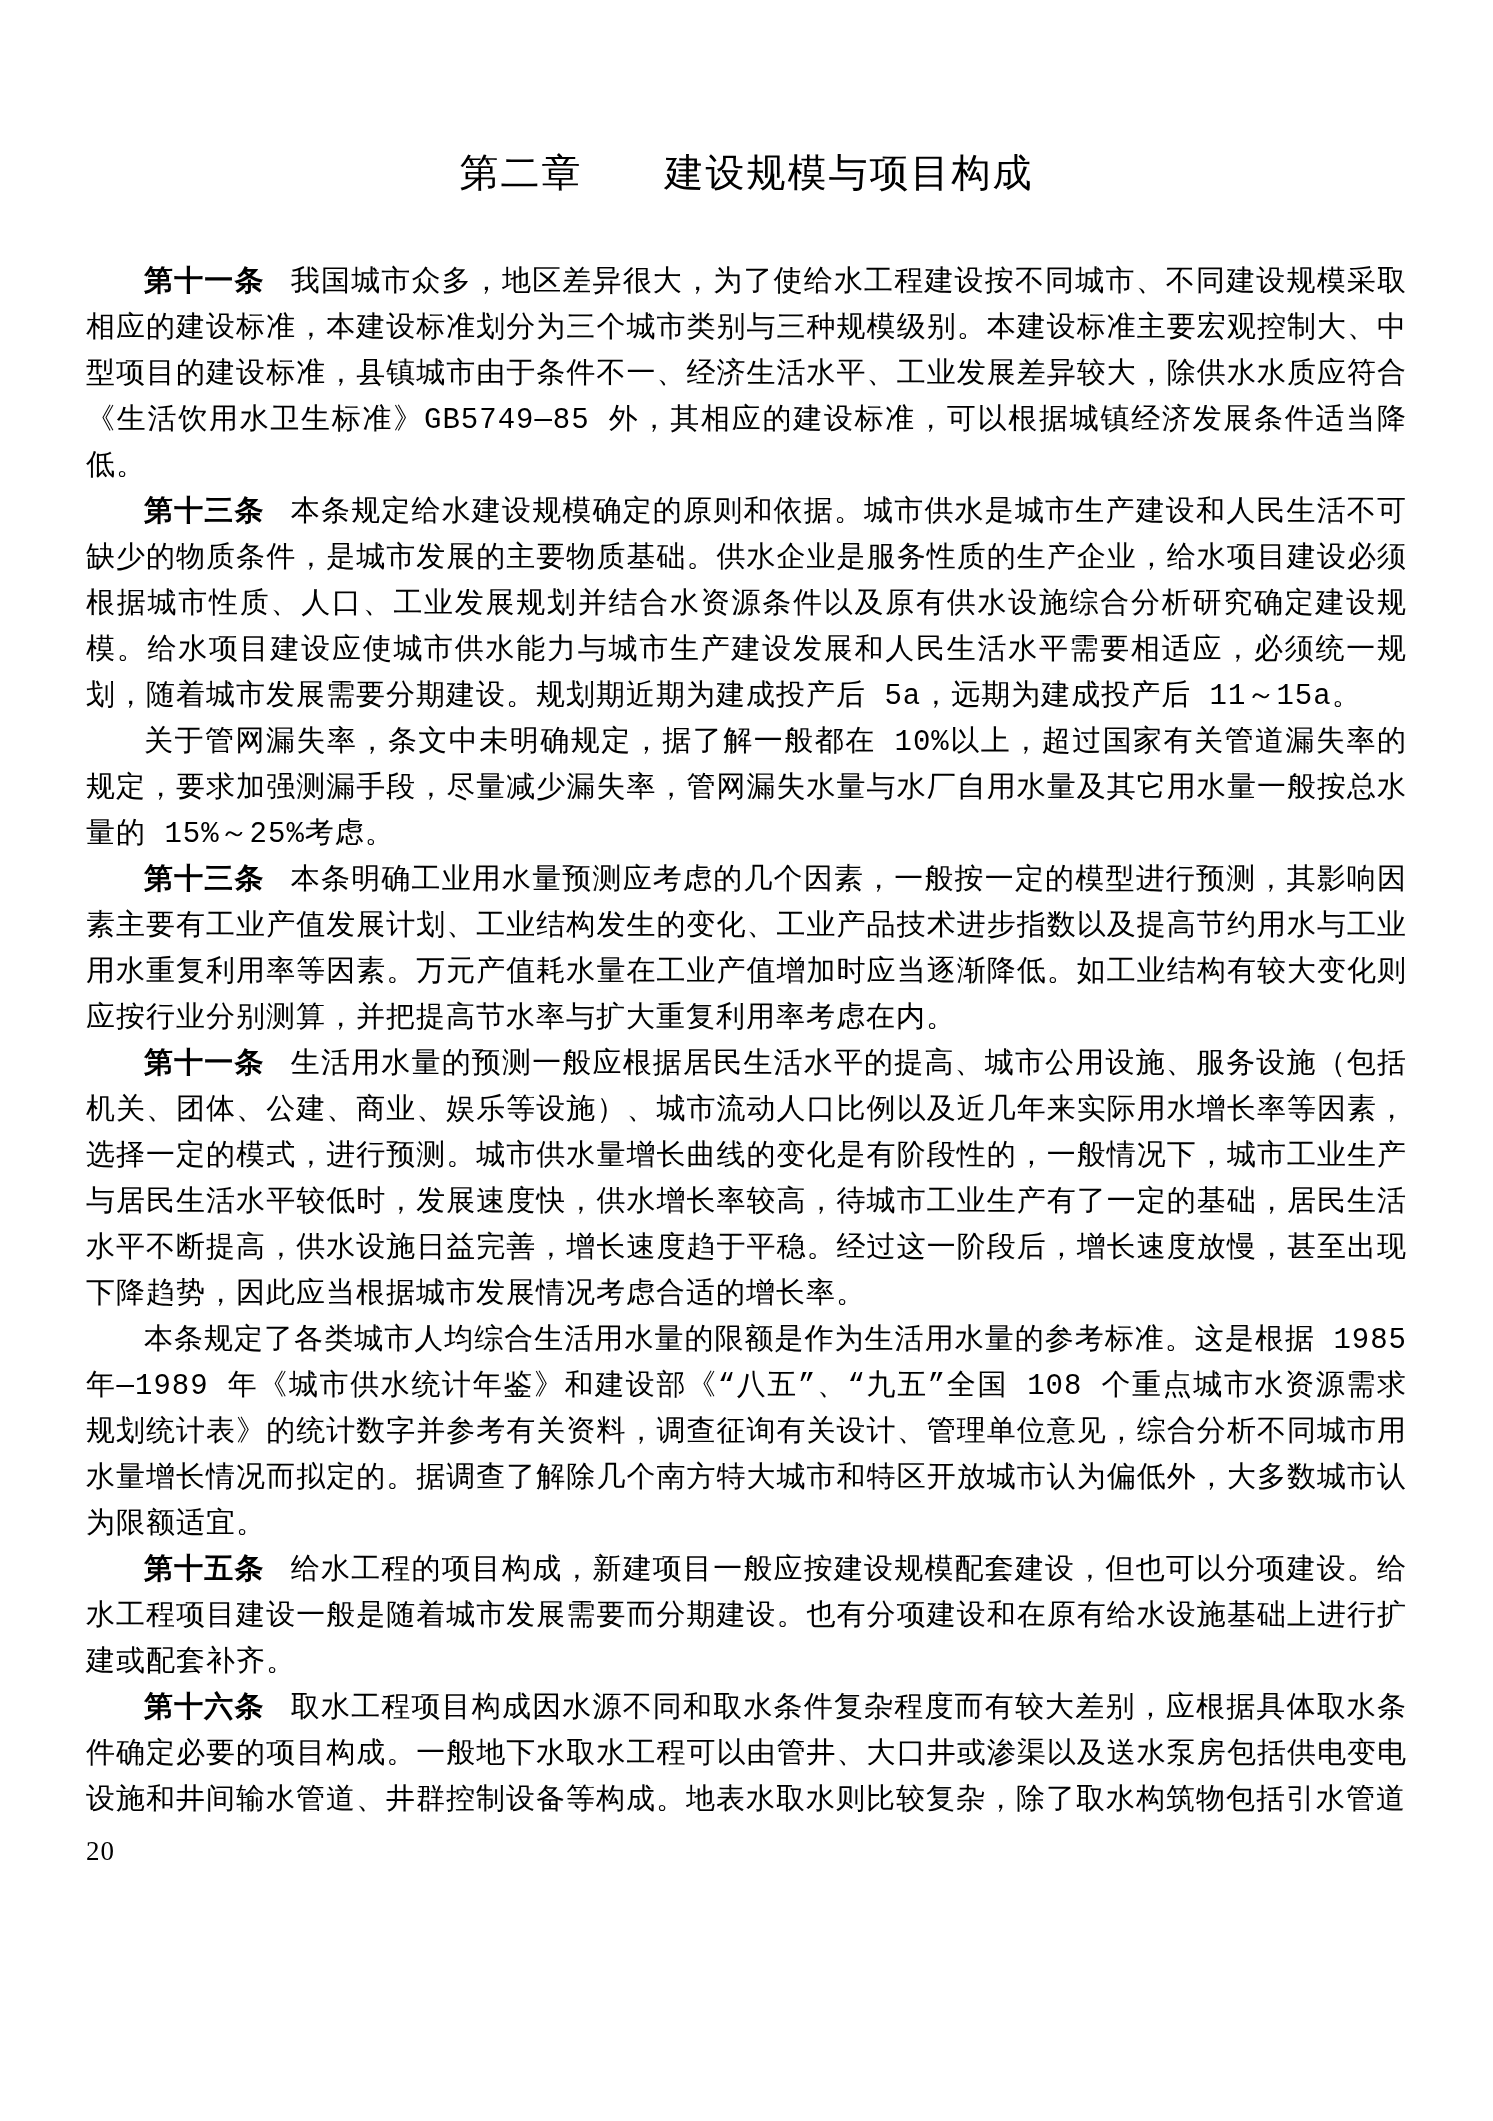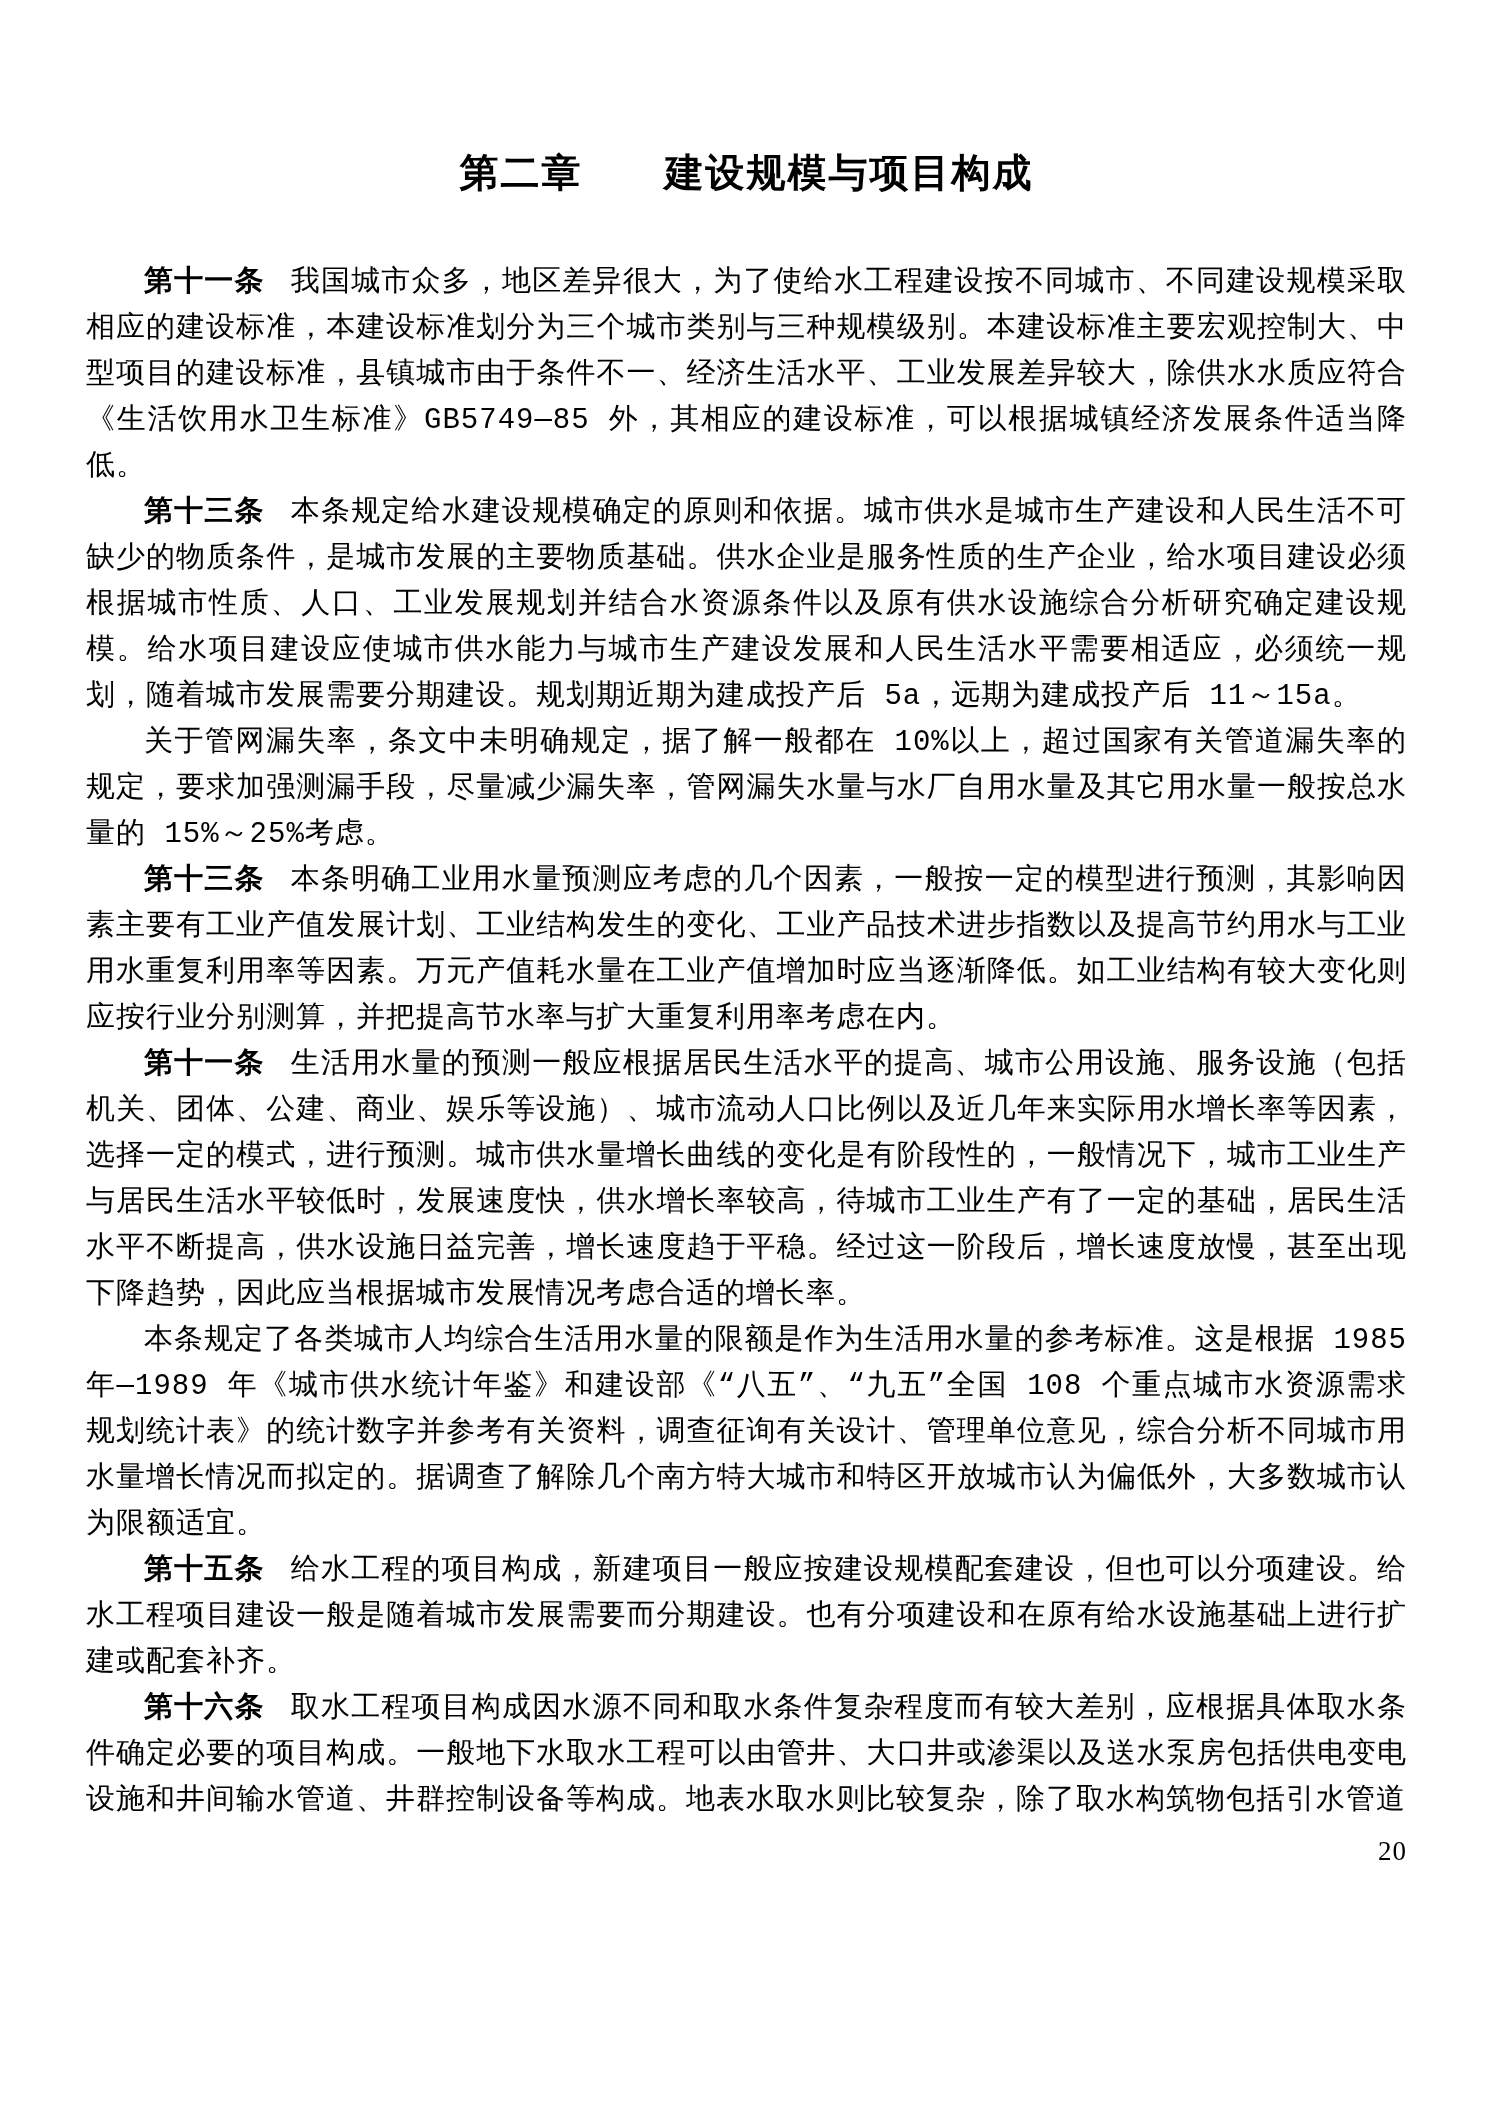--- a/index.html
+++ b/index.html
@@ -19,21 +19,21 @@
     height: 2121px;
     box-sizing: border-box;
     padding: 146px 86px 0 86px;
     overflow: hidden;
     background: #ffffff;
   }
   .chapter-title {
     margin: 0 0 60px 0;
     text-align: center;
     font-size: 39px;
-    font-weight: bold;
+    font-weight: normal;
     letter-spacing: 2px;
     white-space: pre;
   }
   .doc-body {
     font-size: 29px;
     line-height: 46px;
     letter-spacing: 1px;
     text-align: justify;
   }
   .para {
@@ -44,21 +44,20 @@
   .article-label {
     font-weight: bold;
   }
   .article-label:not(:empty) {
     margin-right: 0.9em;
   }
   .page-number {
     margin-top: 12px;
     font-size: 27px;
     letter-spacing: 1px;
-    text-align: right;
   }
 </style>
 </head>
 <body>
 
 <div class="page">
 
   <h1 class="chapter-title">第二章　　建设规模与项目构成</h1>
 
   <div class="doc-body">

